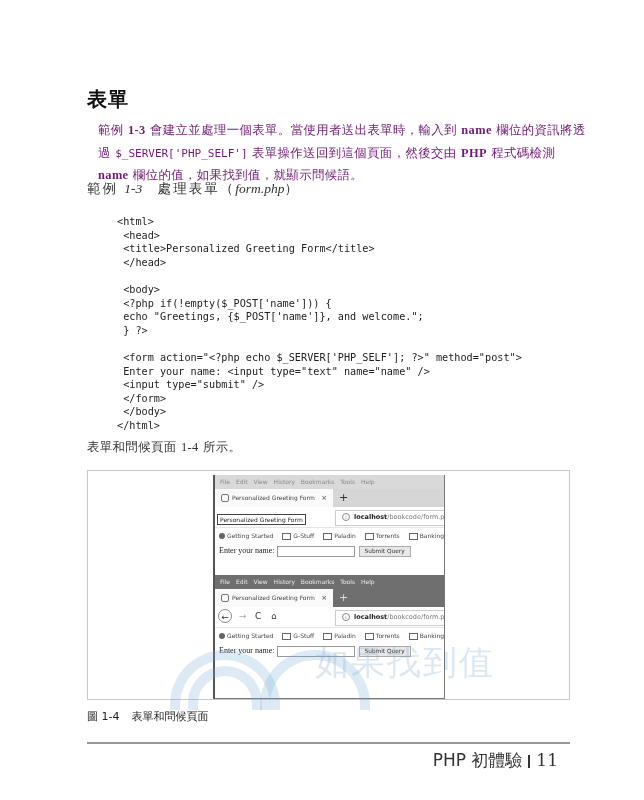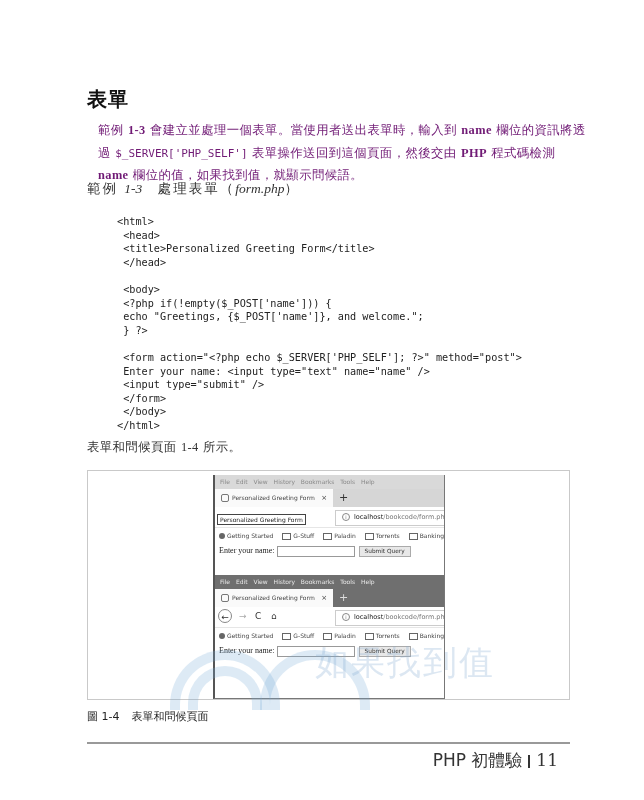--- a/index.html
+++ b/index.html
@@ -39,21 +39,21 @@
   .newtab { position: absolute; left: 124px; top: 0; line-height: 18px; font-size: 11px; }
   .shot1 .newtab { color: #333; }
   .shot2 .newtab { color: #ddd; }
 
   .navrow { height: 20px; position: relative; background: #fff; border-bottom: 1px solid #e6e6e6; }
   .nav-back { position: absolute; left: 3px; top: 2px; width: 14px; height: 14px; border: 1px solid #888; border-radius: 50%; text-align: center; line-height: 14px; font-size: 9px; color: #333; box-sizing: border-box; }
   .nav-fwd { position: absolute; left: 24px; top: 4px; font-size: 9px; color: #aaa; }
   .nav-reload { position: absolute; left: 40px; top: 4px; font-size: 9px; color: #333; }
   .nav-home { position: absolute; left: 56px; top: 4px; font-size: 9px; color: #333; }
   .urlbar { position: absolute; left: 120px; top: 3px; right: -4px; height: 14px; border: 1px solid #ccc; border-right: none; line-height: 13px; padding-left: 6px; color: #777; font-size: 6.5px; white-space: nowrap; overflow: hidden; }
-  .urlbar .host { color: #222; font-weight: normal; }
+  .urlbar .host { color: #222; font-weight: bold; }
   .urlbar .info { display: inline-block; width: 6px; height: 6px; border: 1px solid #888; border-radius: 50%; font-size: 5px; line-height: 6px; text-align: center; margin-right: 4px; }
 
   .tooltip { position: absolute; left: 2px; top: 7px; border: 1px solid #444; background: #fff; padding: 0 2px; font-size: 6px; line-height: 9px; color: #222; }
 
   .bookmarks { height: 15px; line-height: 15px; padding-left: 4px; white-space: nowrap; color: #444; font-size: 6px; }
   .bm { margin-right: 7px; }
   .bm .folder { display: inline-block; width: 7px; height: 5px; border: 1px solid #666; vertical-align: middle; margin-right: 2px; }
   .bm .globe { display: inline-block; width: 6px; height: 6px; border-radius: 50%; background: #666; vertical-align: middle; margin-right: 2px; }
 
   .page-content { padding: 2px 4px; font-family: "Liberation Serif", serif; font-size: 8px; color: #222; }

